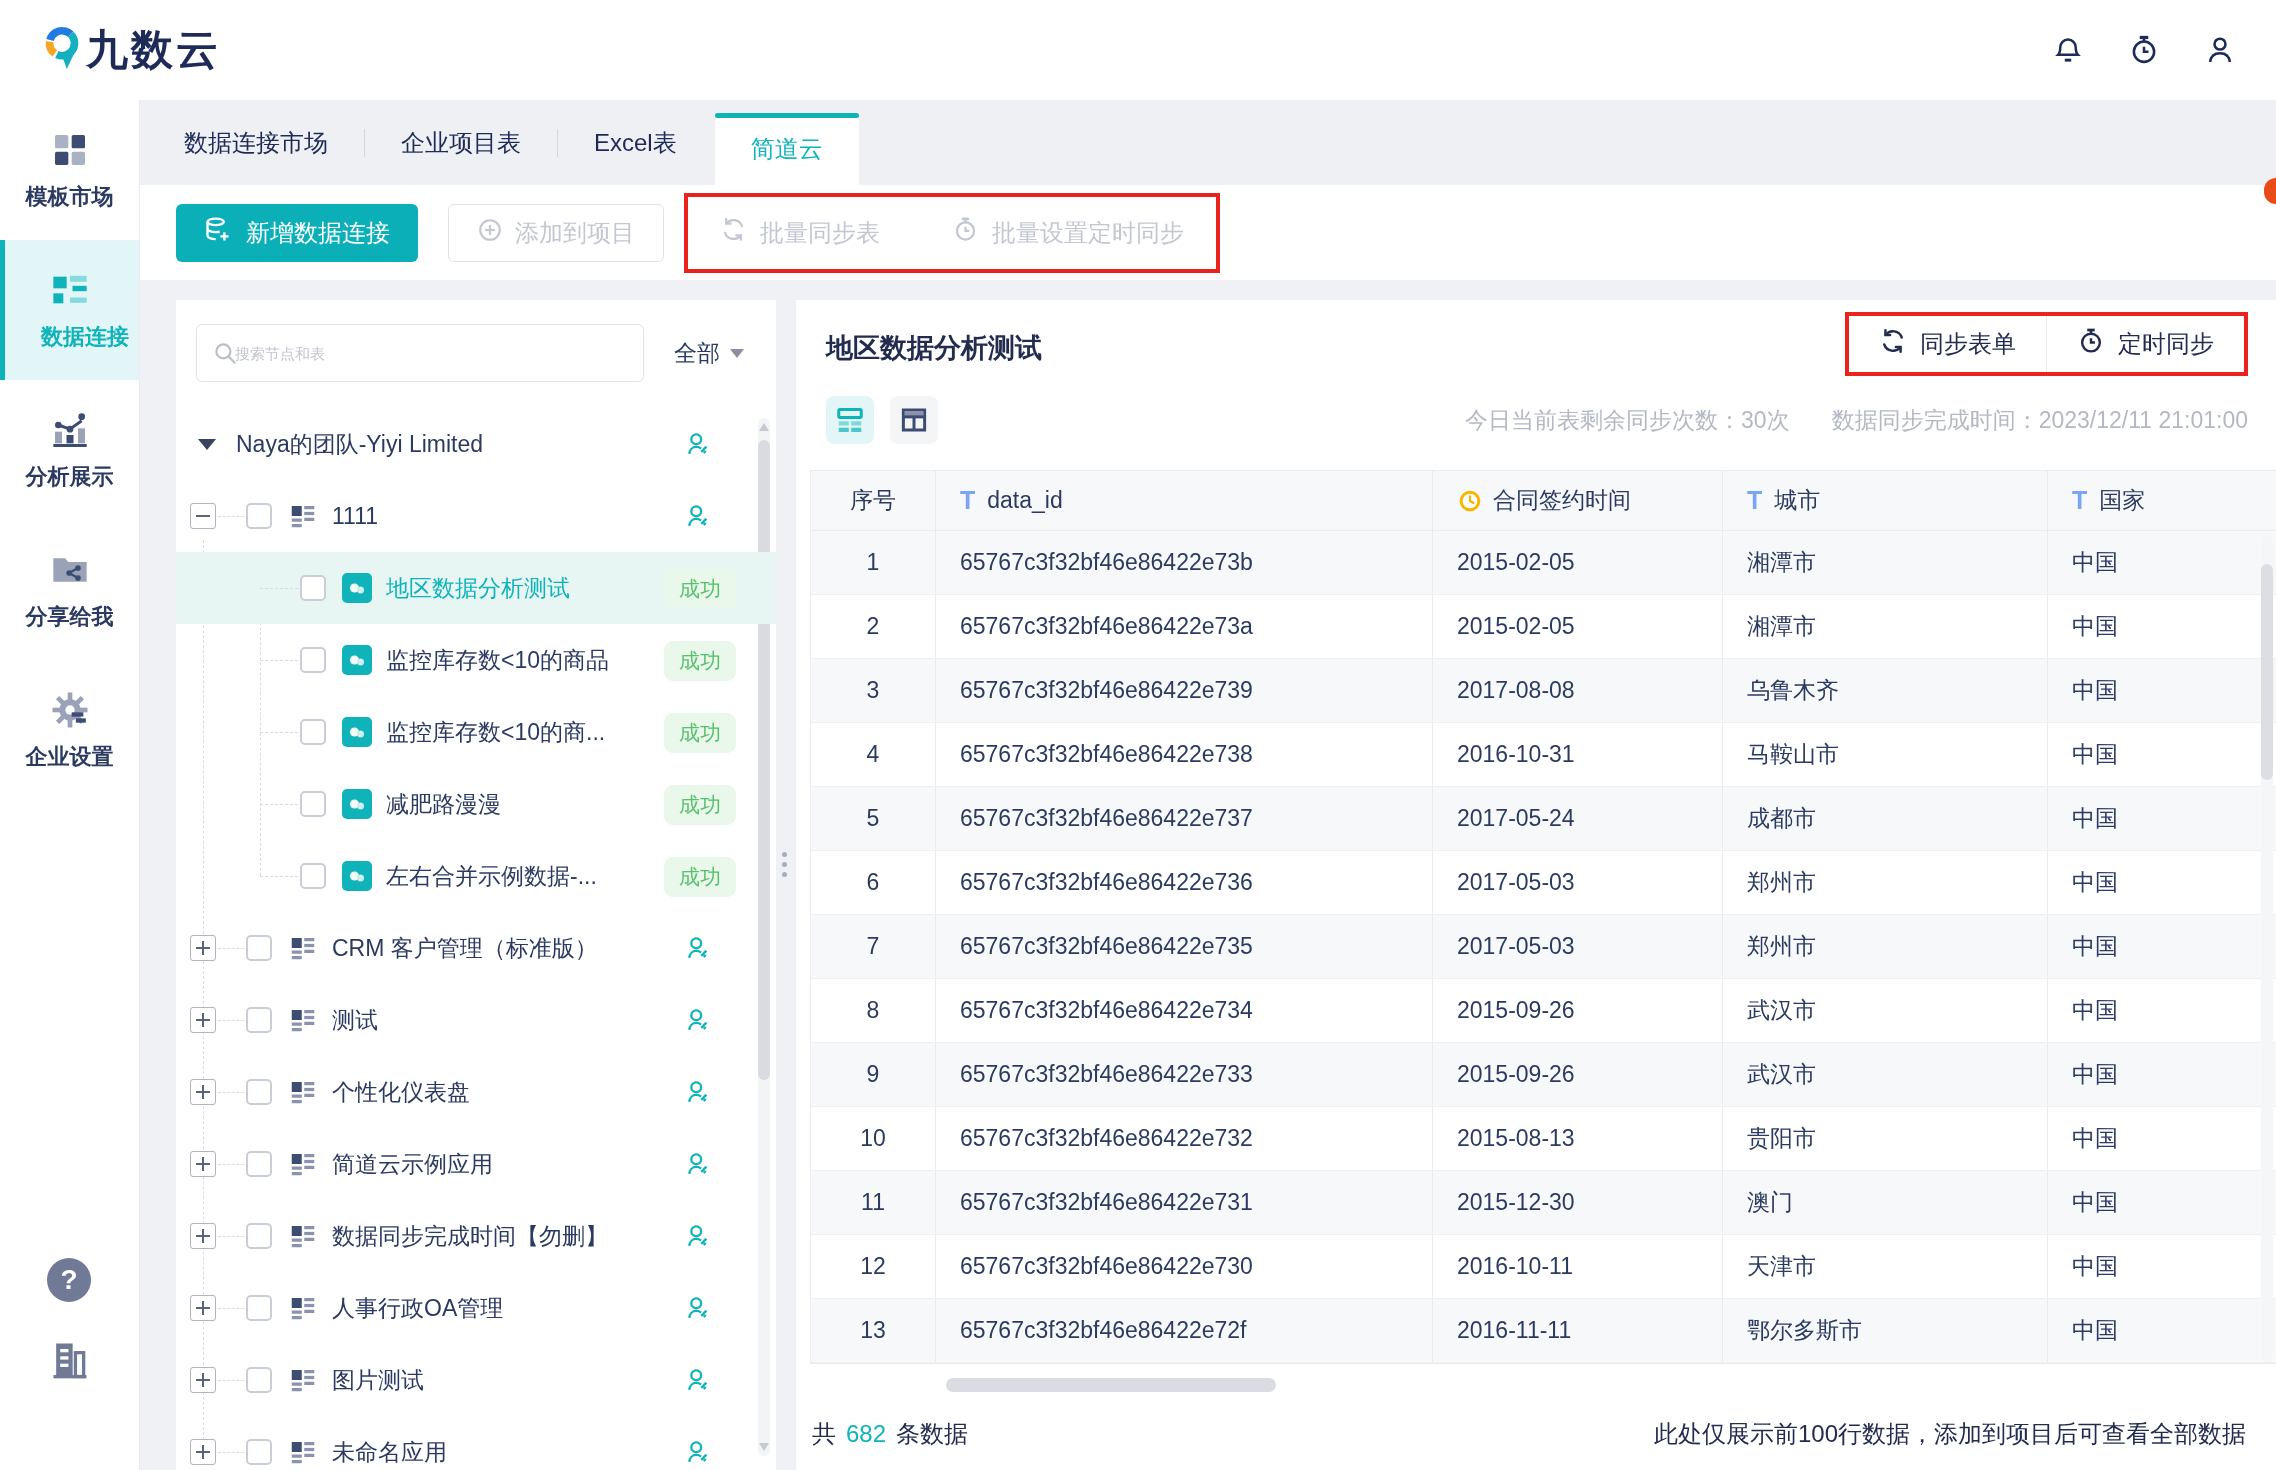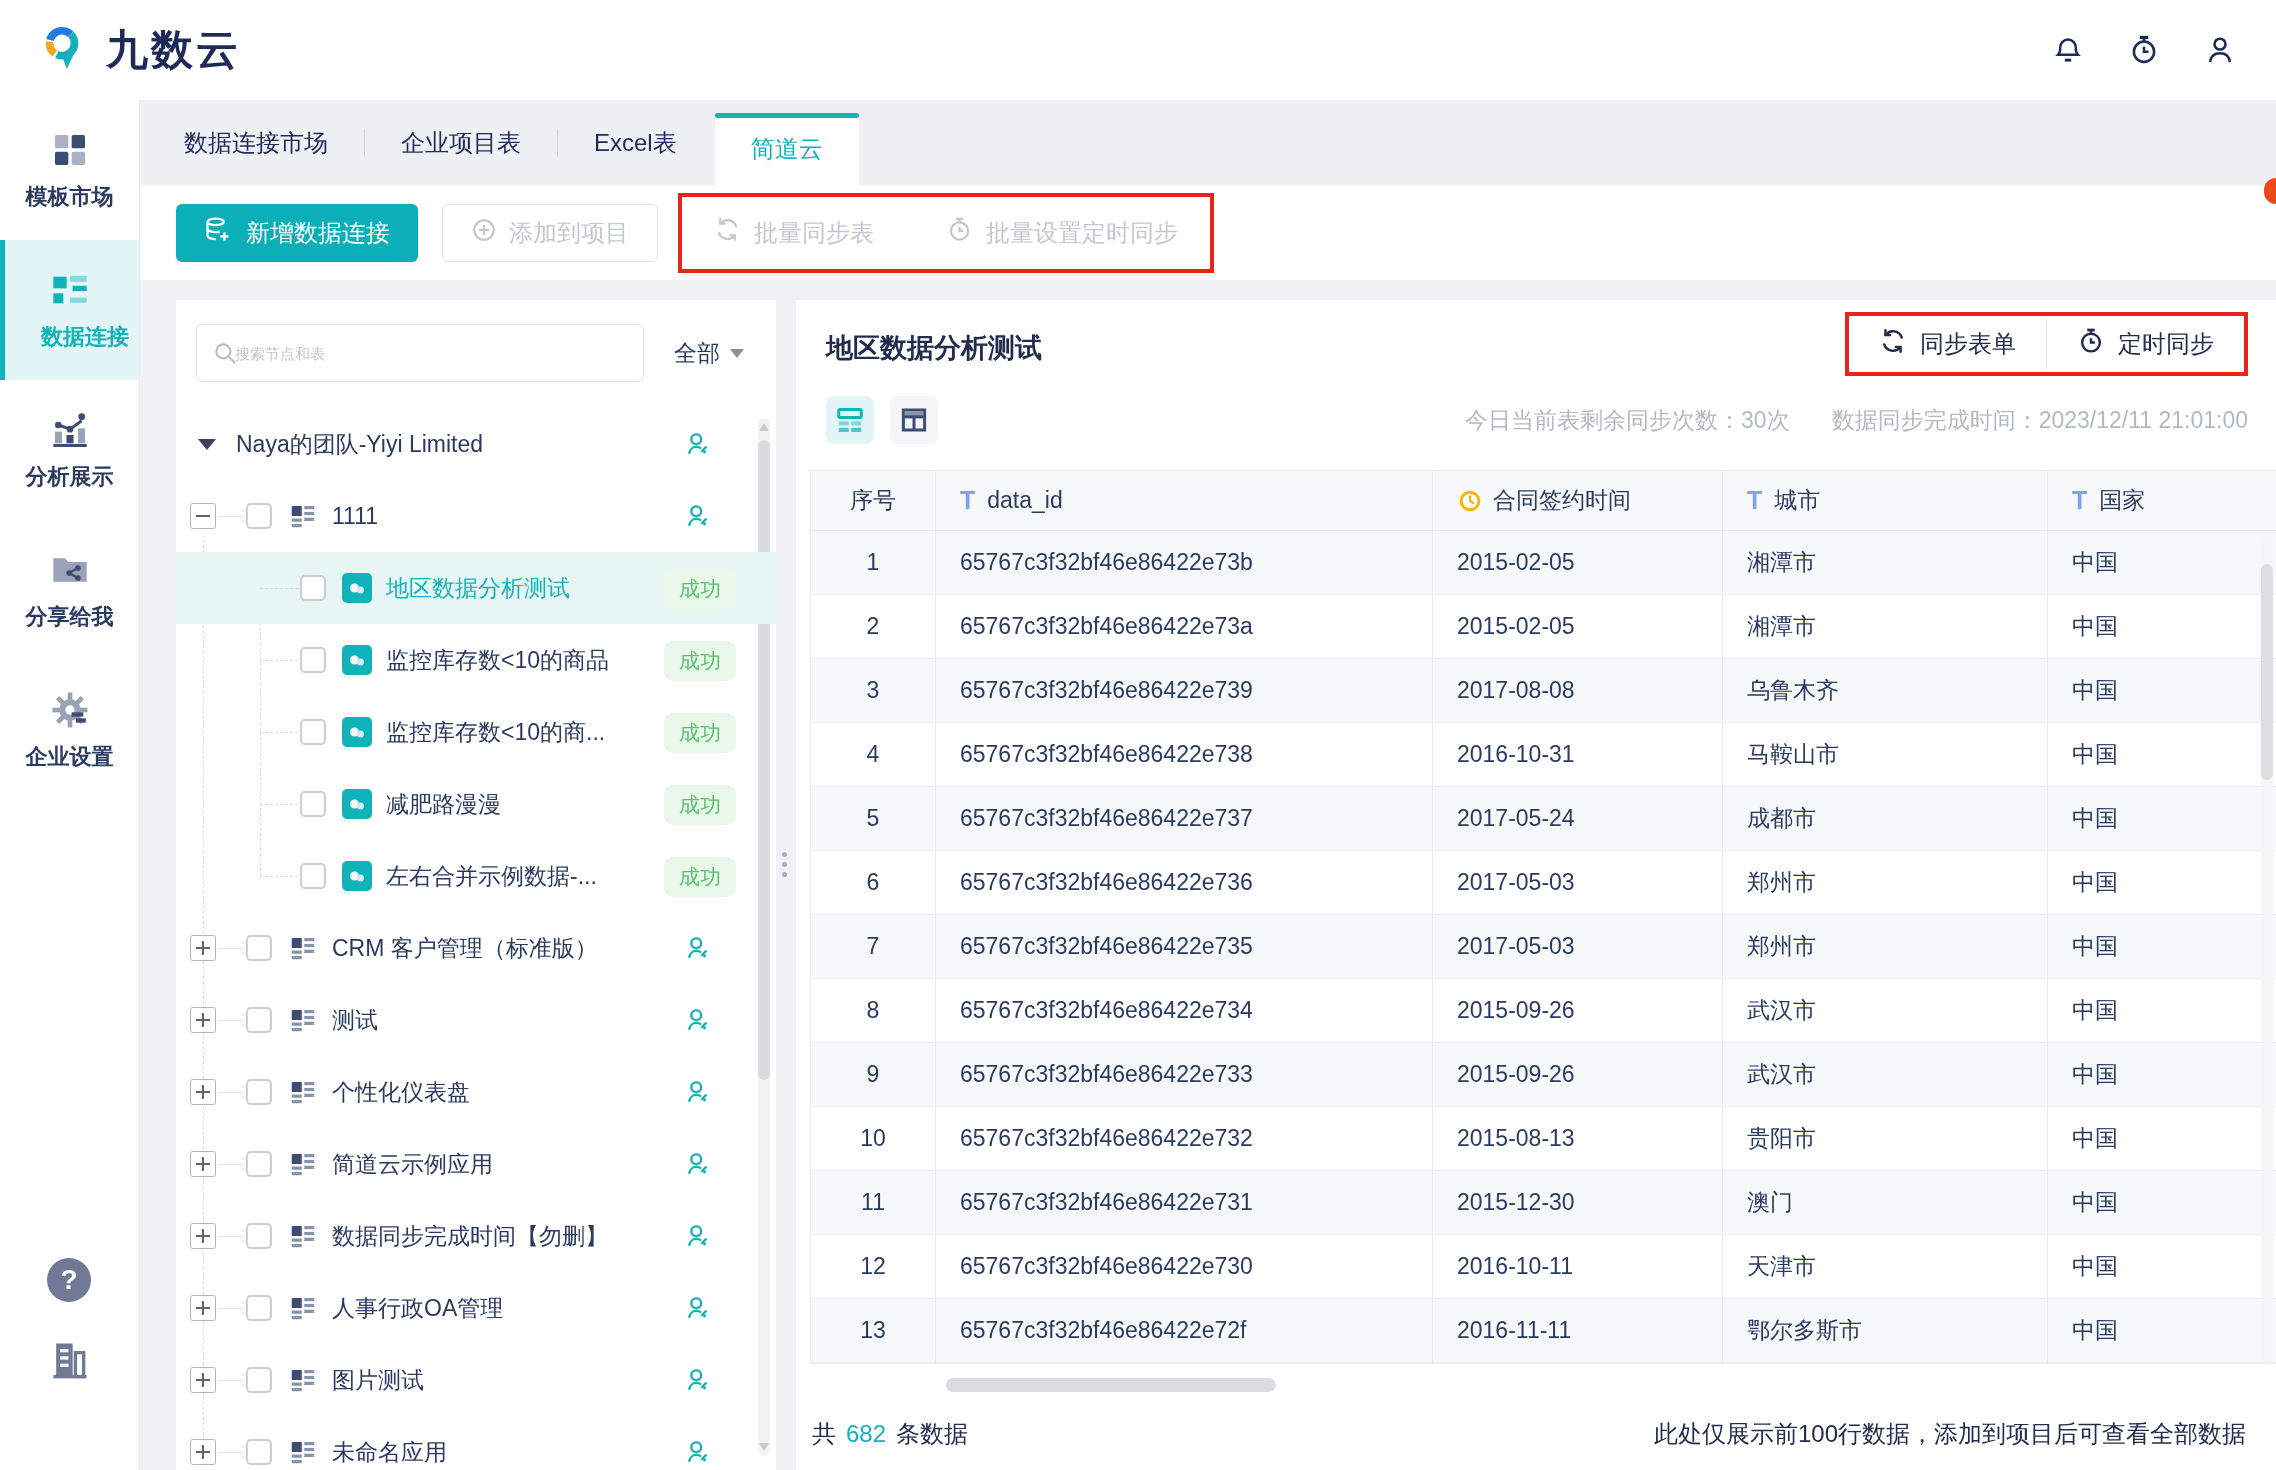--- a/index.html
+++ b/index.html
@@ -1,21 +1,21 @@
 <!DOCTYPE html>
 <html><head>
 <meta charset="utf-8">
 <style>
   html,body{margin:0;padding:0;background:#fff;}
   *{box-sizing:border-box;font-family:"Liberation Sans","DejaVu Sans",sans-serif;}
   .app{position:relative;width:2276px;height:1470px;background:#fff;overflow:hidden;color:#2b3a60;}
 
   
   .top-header{height:100px;display:flex;align-items:center;padding:0 40px;background:#fff;}
-  .logo{display:flex;align-items:center;gap:20px;}
+  .logo{display:flex;align-items:center;gap:0;}
   .logo-text{font-size:42px;font-weight:800;color:#1e2b58;letter-spacing:3px;}
   .hdr-icons{margin-left:auto;display:flex;align-items:center;gap:44px;color:#1e2b58;}
   .hdr-icons svg{width:32px;height:32px;display:block;}
 
   
   .body{display:flex;height:1370px;}
   .sidebar{width:140px;flex:none;background:#fff;border-right:1px solid #e9ebf1;position:relative;}
   .side-item{position:relative;display:flex;flex-direction:column;align-items:center;gap:12px;padding:30px 0 28px;cursor:pointer;}
   .side-item .lbl{font-size:22px;font-weight:600;color:#2b3a60;}
   .side-item svg{width:40px;height:40px;display:block;}
@@ -35,21 +35,21 @@
   .tab.bold{font-weight:400;}
   .tab-div{width:1px;height:28px;background:#d2d6e0;margin:0 28px;}
   .tab.active{position:relative;margin-left:30px;margin-top:13px;height:72px;display:flex;align-items:center;padding:0 36px;background:#fff;border-radius:10px 10px 0 0;color:#0fb3ba;font-weight:500;}
   .tab.active::before{content:"";position:absolute;top:0;left:0;right:0;height:5px;background:#0fb3ba;border-radius:4px;}
   .orange-clip{position:absolute;top:78px;right:0;width:12px;height:26px;background:#ea4a17;border-radius:20px 0 0 20px;}
 
   
   .toolbar{height:95px;background:#fff;display:flex;align-items:center;padding-left:36px;}
   .btn-primary{display:flex;align-items:center;gap:14px;background:#0bafb8;color:#fff;font-size:24px;height:58px;padding:0 28px;border-radius:6px;cursor:pointer;}
   .btn-primary svg{width:28px;height:28px;}
-  .btn-outline{margin-left:24px;display:flex;align-items:center;gap:12px;border:1px solid #dfe2e8;background:#fff;color:#c3c7d1;font-size:24px;height:58px;padding:0 28px;border-radius:6px;cursor:pointer;}
+  .btn-outline{margin-left:30px;display:flex;align-items:center;gap:12px;border:1px solid #dfe2e8;background:#fff;color:#c3c7d1;font-size:24px;height:58px;padding:0 28px;border-radius:6px;cursor:pointer;}
   .btn-outline svg{width:26px;height:26px;}
   .red-group{margin-left:20px;height:80px;border:4px solid #e8241c;display:flex;align-items:center;padding:0 32px;gap:72px;}
   .ghost-btn{display:flex;align-items:center;gap:13px;color:#c3c7d1;font-size:24px;cursor:pointer;}
   .ghost-btn svg{width:27px;height:27px;}
 
   
   .content{flex:1;background:#eff1f5;display:flex;padding:20px 0 0 36px;position:relative;min-height:0;}
   .tree-panel{width:600px;flex:none;background:#fff;position:relative;overflow:hidden;}
   .resizer{position:absolute;left:642px;top:572px;display:flex;flex-direction:column;gap:5px;z-index:5;}
   .resizer i{width:5px;height:5px;border-radius:50%;background:#a7adb9;}

